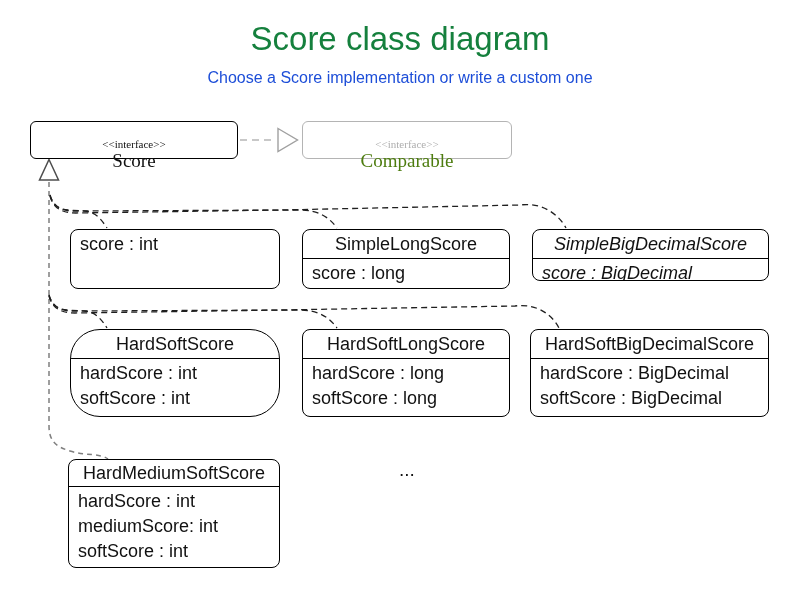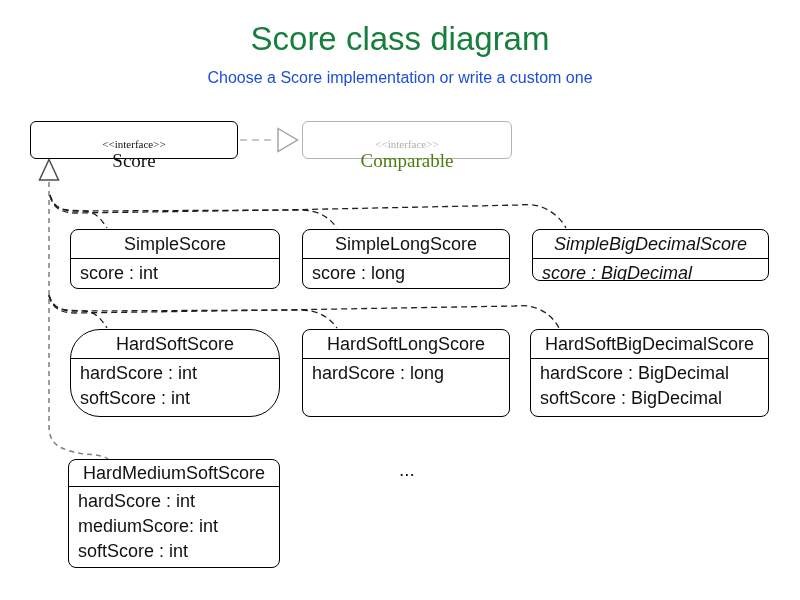--- a/index.html
+++ b/index.html
@@ -109,21 +109,20 @@
     <div class="stereo">&lt;&lt;interface&gt;&gt;</div>
     <div class="iname">Score</div>
   </div>
 
   <div class="iface muted" style="left:302px; top:121px; width:210px; height:38px;">
     <div class="stereo">&lt;&lt;interface&gt;&gt;</div>
     <div class="iname">Comparable</div>
   </div>
 
   <div class="cls" style="left:70px; top:229px; width:210px; height:60px;">
-    <div class="ctitle">SimpleScore</div>
     <div class="cattrs">
       <div class="cattr">score : int</div>
     </div>
   </div>
 
   <div class="cls" style="left:302px; top:229px; width:208px; height:60px;">
     <div class="ctitle">SimpleLongScore</div>
     <div class="cattrs">
       <div class="cattr">score : long</div>
     </div>
@@ -141,20 +140,21 @@
     <div class="cattrs">
       <div class="cattr">hardScore : int</div>
       <div class="cattr">softScore : int</div>
     </div>
   </div>
 
   <div class="cls" style="left:302px; top:329px; width:208px; height:88px;">
     <div class="ctitle">HardSoftLongScore</div>
     <div class="cattrs">
       <div class="cattr">hardScore : long</div>
+      <div class="cattr">softScore : long</div>
     </div>
   </div>
 
   <div class="cls" style="left:530px; top:329px; width:239px; height:88px;">
     <div class="ctitle">HardSoftBigDecimalScore</div>
     <div class="cattrs">
       <div class="cattr">hardScore : BigDecimal</div>
       <div class="cattr">softScore : BigDecimal</div>
     </div>
   </div>

